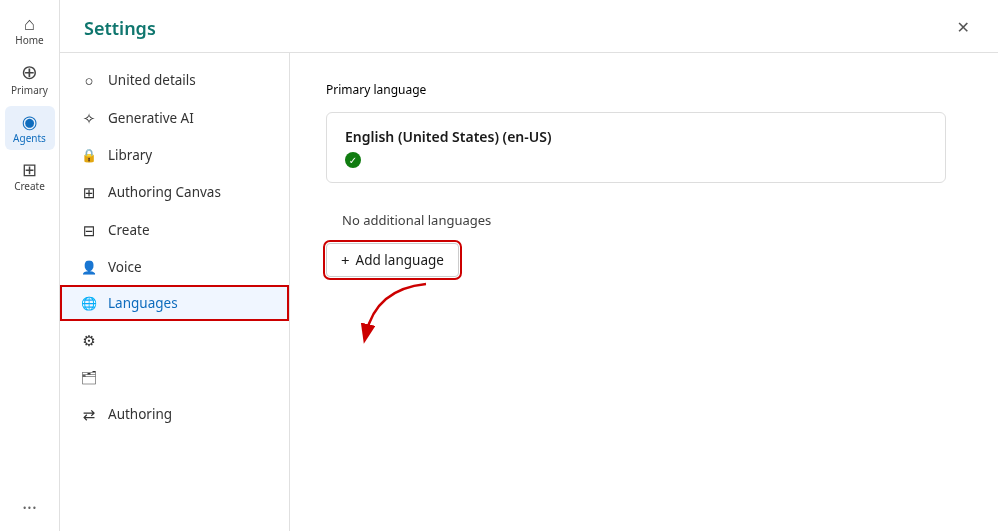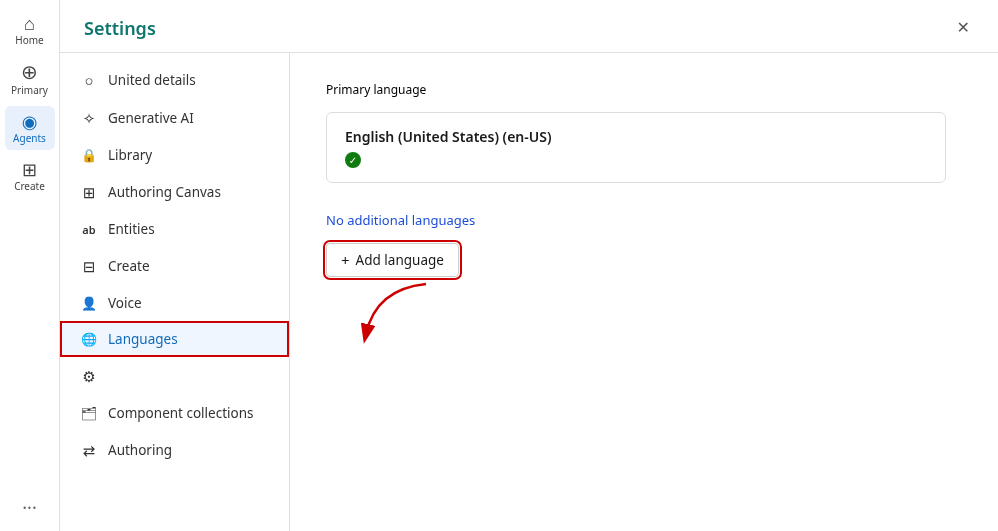--- a/index.html
+++ b/index.html
@@ -165,22 +165,23 @@
       justify-content: center;
       color: white;
       font-size: 10px;
       flex-shrink: 0;
     }
     .secondary-section {
       margin-top: 0;
     }
     .no-langs {
       font-size: 13px;
-      color: #1d4ed8;
+      color: #404040;
       margin-bottom: 14px;
+      margin-left: 16px;
     }
     .add-lang-btn {
       display: inline-flex;
       align-items: center;
       gap: 6px;
       border: 1px solid #ccc;
       background: #fff;
       border-radius: 4px;
       padding: 7px 14px;
       font-size: 13.5px;
@@ -258,24 +259,20 @@
       <div class="sidebar-nav-item">
         <span class="item-icon" style="font-size:13px;">🔒</span>
         <span>Library</span>
       </div>
 
       <div class="sidebar-nav-item">
         <span class="item-icon">⊞</span>
         <span>Authoring Canvas</span>
       </div>
 
-      <div class="sidebar-nav-item">
-        <span class="item-icon" style="font-size:11px;font-weight:600;">ab</span>
-        <span>Entities</span>
-      </div>
 
       <div class="sidebar-nav-item">
         <span class="item-icon">⊟</span>
         <span>Create</span>
       </div>
 
       <div class="sidebar-nav-item">
         <span class="item-icon" style="font-size:13px;">👤</span>
         <span>Voice</span>
       </div>
@@ -284,21 +281,20 @@
         <span class="item-icon" style="font-size:13px;">🌐</span>
         <span>Languages</span>
       </div>
 
       <div class="sidebar-nav-item">
         <span class="item-icon">⚙</span>
       </div>
 
       <div class="sidebar-nav-item">
         <span class="item-icon" style="font-size:13px;">🗂</span>
-        <span>Component collections</span>
       </div>
 
       <div class="sidebar-nav-item">
         <span class="item-icon">⇄</span>
         <span>Authoring</span>
       </div>
 
     </div>
 
     <div class="main-content">

